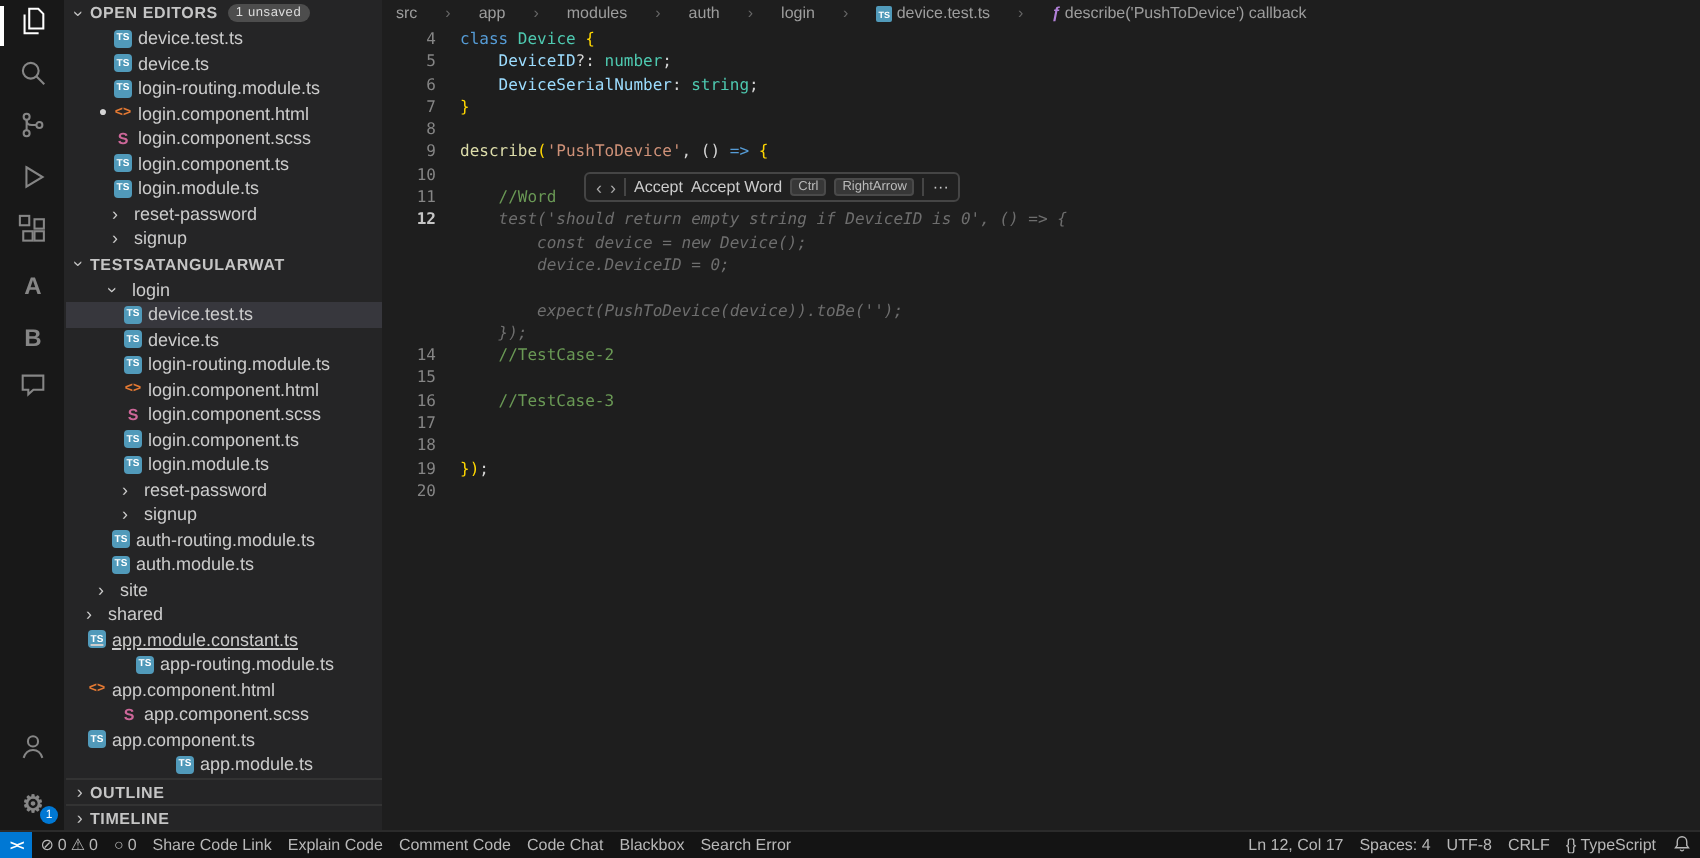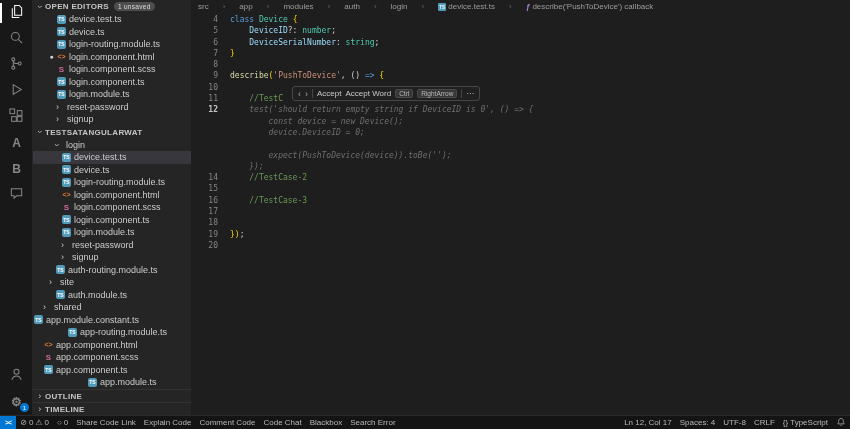--- a/index.html
+++ b/index.html
@@ -246,45 +246,45 @@
             <span class="lbl">reset-password</span>
           </div>
           <div class="row" style="padding-left: 28px;">
             <span class="t-chev"></span>
             <span class="lbl">signup</span>
           </div>
           <div class="row" style="padding-left: 22px;">
             <span class="fico ts"></span>
             <span class="lbl">auth-routing.module.ts</span>
           </div>
+          <div class="row" style="padding-left: 22px;">
+            <span class="fico ts"></span>
+            <span class="lbl">auth.module.ts</span>
+          </div>
           <div class="row" style="padding-left: 16px;">
             <span class="t-chev"></span>
             <span class="lbl">site</span>
           </div>
-          <div class="row" style="padding-left: 22px;">
-            <span class="fico ts"></span>
-            <span class="lbl">auth.module.ts</span>
-          </div>
           <div class="row" style="padding-left: 10px;">
             <span class="t-chev"></span>
             <span class="lbl">shared</span>
           </div>
-          <div class="row" style="">
+          <div class="row" style="padding-left: 10px; text-decoration: underline;">
             <span class="fico ts"></span>
             <span class="lbl">app.module.constant.ts</span>
           </div>
           <div class="row" style="padding-left: 10px; justify-content: center;">
             <span class="fico ts"></span>
             <span class="lbl">app-routing.module.ts</span>
           </div>
           <div class="row" style="padding-left: 10px;">
             <span class="fico html"></span>
             <span class="lbl">app.component.html</span>
           </div>
-          <div class="row" style="padding-left: 10px;">
+          <div class="row" style="padding-left: 10px; margin-left: 16px;">
             <span class="fico scss"></span>
             <span class="lbl">app.component.scss</span>
           </div>
           <div class="row" style="padding-left: 10px;">
             <span class="fico ts"></span>
             <span class="lbl">app.component.ts</span>
           </div>
           <div class="row" style="padding-left: 10px; margin-left: 44px;">
             <span class="fico ts"></span>
             <span class="lbl">app.module.ts</span>
@@ -318,21 +318,21 @@
           <span class="bc-item"><span class="bc-sym-ico">ƒ </span><span>describe('PushToDevice') callback</span></span>
         </div>
       <div id="code" class="code">
           <div class="cl"><span class="ln">4</span><span class="lc"><span class="c-kw">class</span><span class="c-fg"> </span><span class="c-type">Device</span><span class="c-fg"> </span><span class="c-b1">{</span></span></div>
           <div class="cl"><span class="ln">5</span><span class="lc"><span class="c-fg">    </span><span class="c-prop">DeviceID</span><span class="c-fg">?: </span><span class="c-type">number</span><span class="c-fg">;</span></span></div>
           <div class="cl"><span class="ln">6</span><span class="lc"><span class="c-fg">    </span><span class="c-prop">DeviceSerialNumber</span><span class="c-fg">: </span><span class="c-type">string</span><span class="c-fg">;</span></span></div>
           <div class="cl"><span class="ln">7</span><span class="lc"><span class="c-b1">}</span></span></div>
           <div class="cl"><span class="ln">8</span><span class="lc"></span></div>
           <div class="cl"><span class="ln">9</span><span class="lc"><span class="c-fn">describe</span><span class="c-b1">(</span><span class="c-str">'PushToDevice'</span><span class="c-fg">, () </span><span class="c-kw">=&gt;</span><span class="c-fg"> </span><span class="c-b1">{</span></span></div>
           <div class="cl"><span class="ln">10</span><span class="lc"></span></div>
-          <div class="cl"><span class="ln">11</span><span class="lc"><span class="c-fg">    </span><span class="c-com">//TestC</span></span></div>
+          <div class="cl"><span class="ln">11</span><span class="lc"><span class="c-fg">    </span><span class="c-com">//Word</span></span></div>
           <div class="cl cur"><span class="ln">12</span><span class="lc"><span class="c-ghost">    test('should return empty string if DeviceID is 0', () =&gt; {</span></span></div>
           <div class="cl"><span class="ln"></span><span class="lc"><span class="c-ghost">        const device = new Device();</span></span></div>
           <div class="cl"><span class="ln"></span><span class="lc"><span class="c-ghost">        device.DeviceID = 0;</span></span></div>
           <div class="cl"><span class="ln"></span></div>
           <div class="cl"><span class="ln"></span><span class="lc"><span class="c-ghost">        expect(PushToDevice(device)).toBe('');</span></span></div>
           <div class="cl"><span class="ln"></span><span class="lc"><span class="c-ghost">    });</span></span></div>
           <div class="cl"><span class="ln">14</span><span class="lc"><span class="c-fg">    </span><span class="c-com">//TestCase-2</span></span></div>
           <div class="cl"><span class="ln">15</span><span class="lc"></span></div>
           <div class="cl"><span class="ln">16</span><span class="lc"><span class="c-fg">    </span><span class="c-com">//TestCase-3</span></span></div>
           <div class="cl"><span class="ln">17</span><span class="lc"></span></div>

